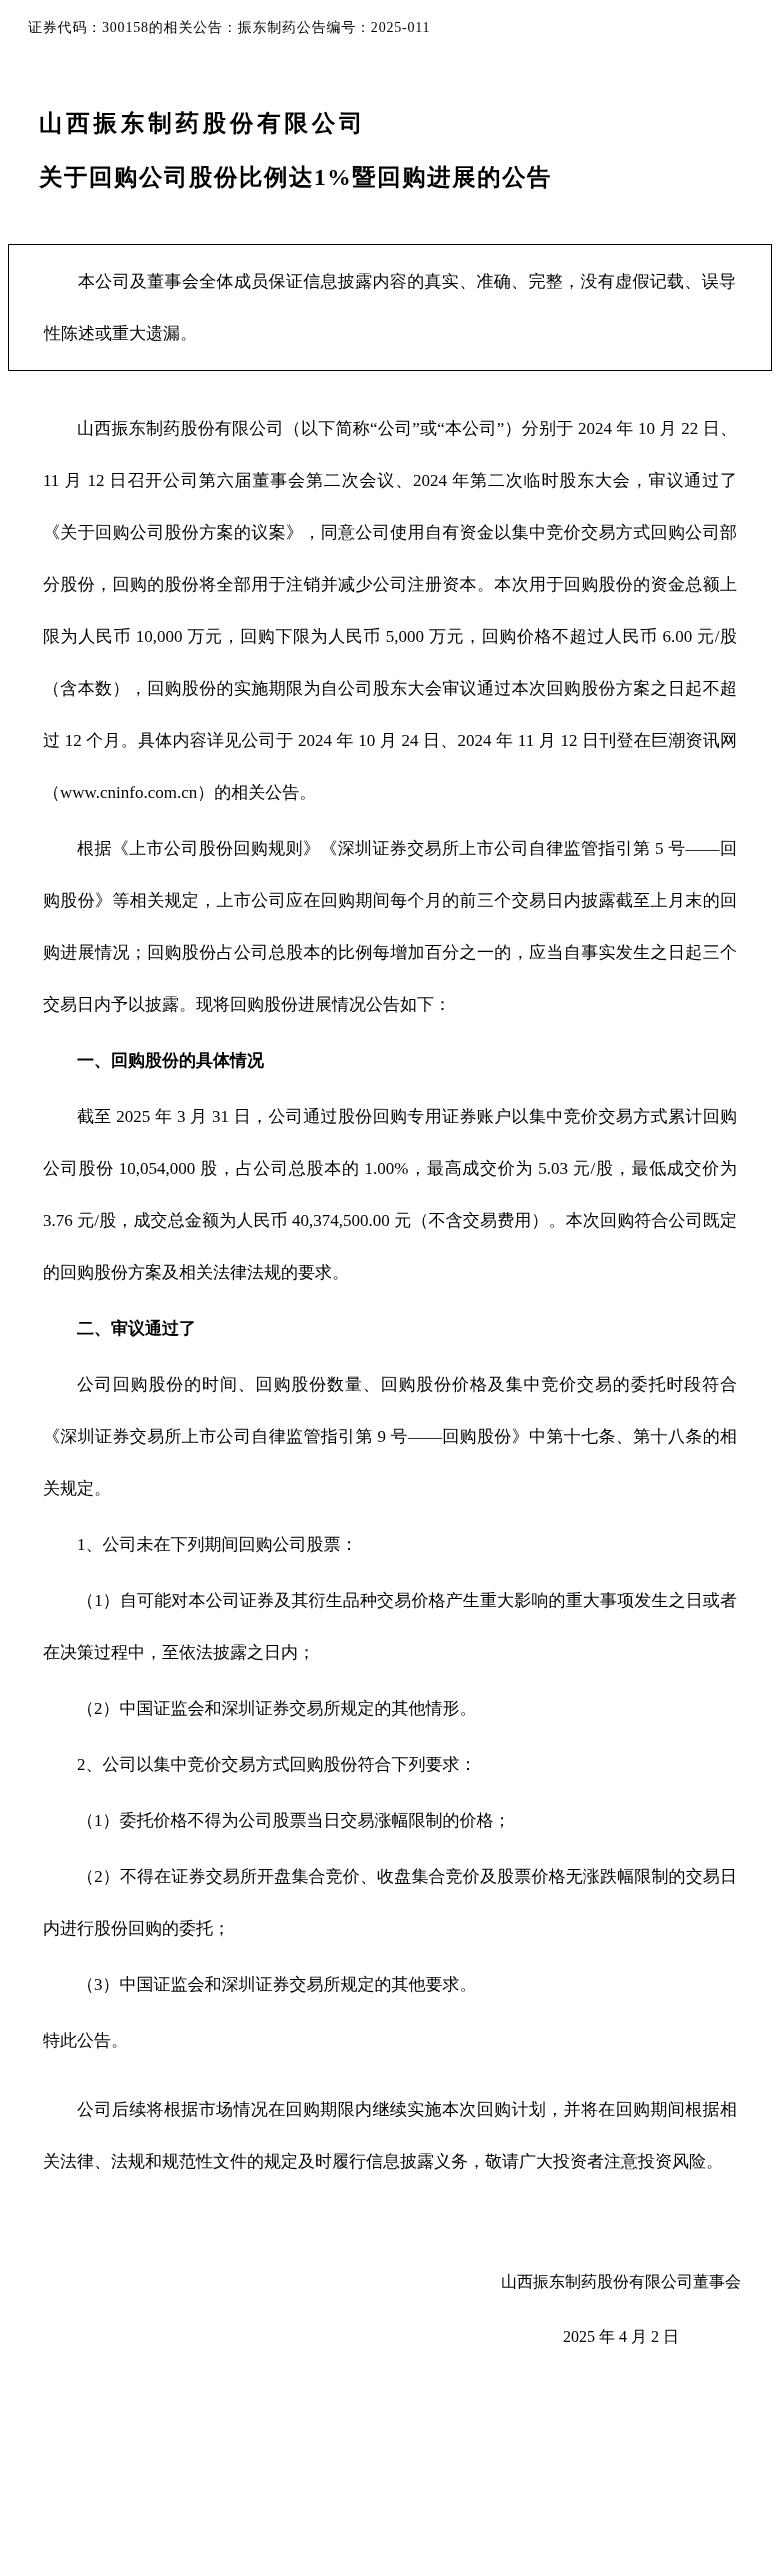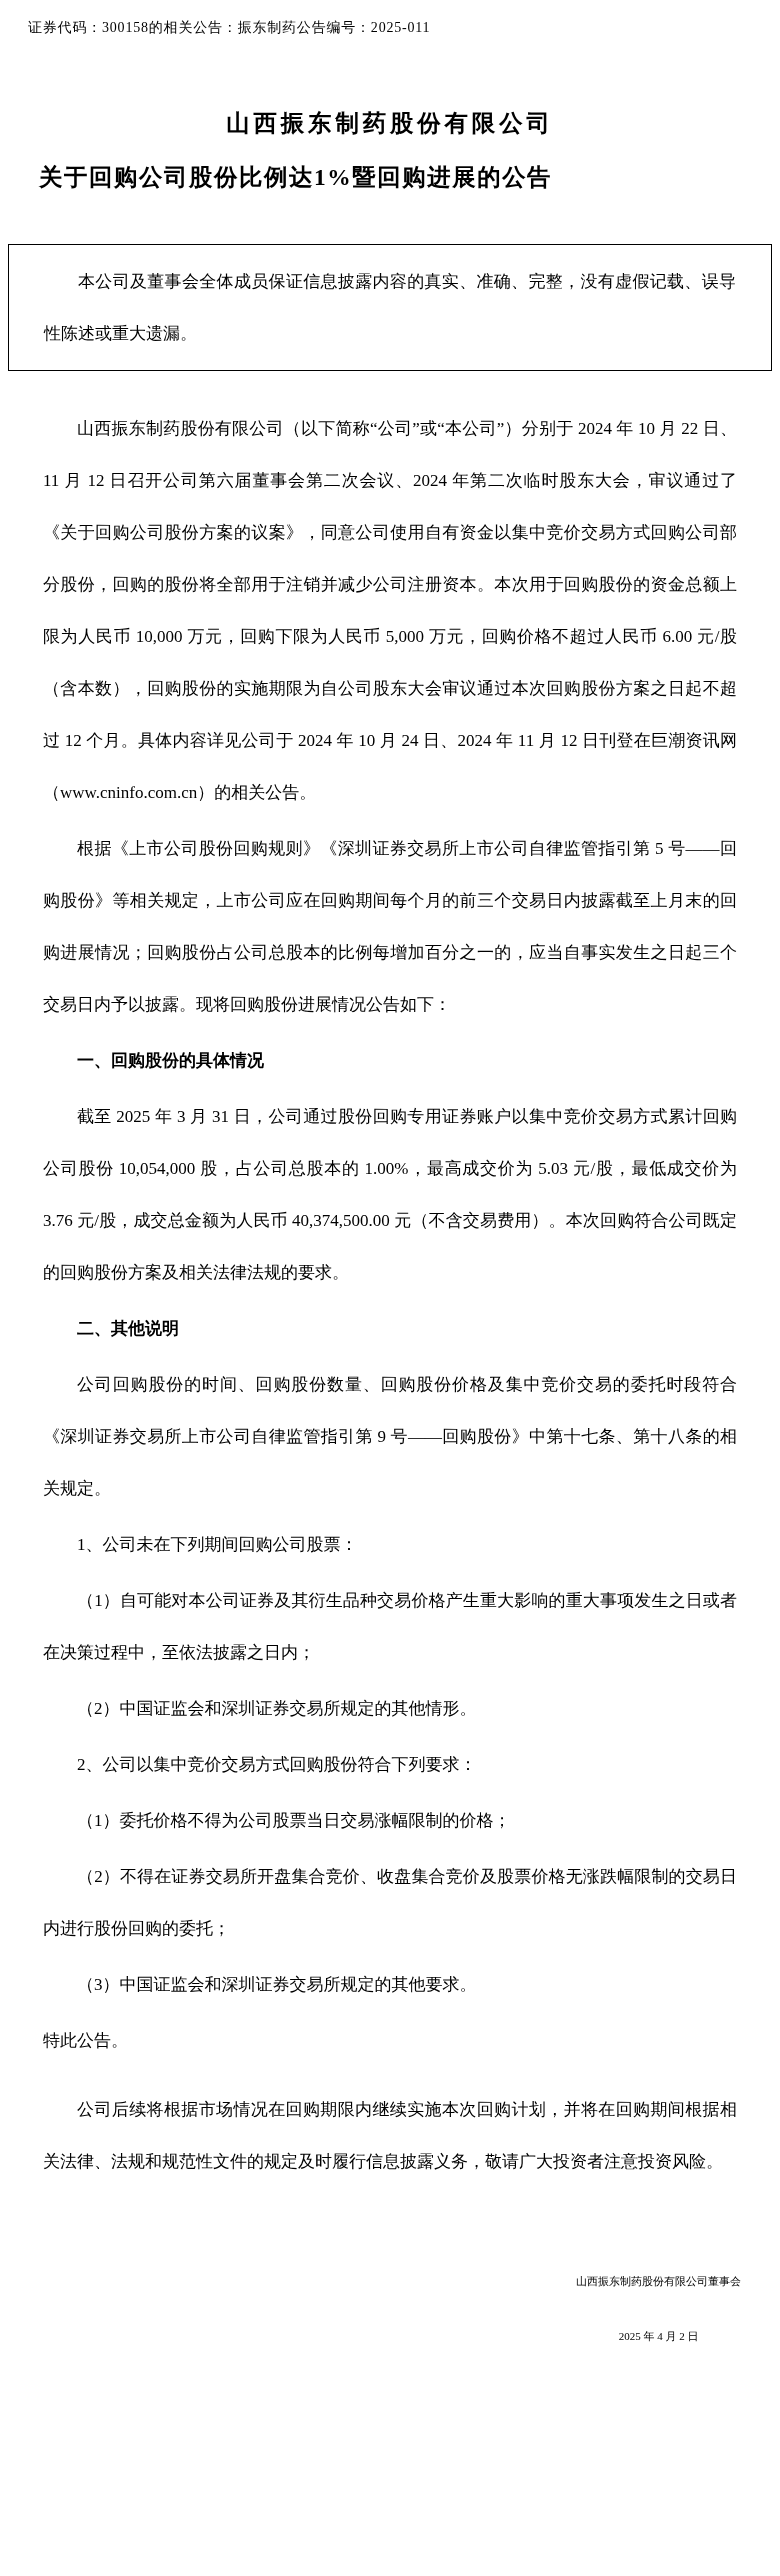--- a/index.html
+++ b/index.html
@@ -17,21 +17,20 @@
     display: flex;
     margin: 0 -11px;
     font-size: 14px;
     line-height: 23.4px;
     letter-spacing: 0.8px;
     white-space: nowrap;
   }
 
   .title {
     margin: 69px 0 0 0;
-    text-align: center;
     font-size: 23.4px;
     font-weight: bold;
     letter-spacing: 3.9px;
     line-height: 31px;
   }
   .subtitle {
     margin: 23.4px 0 0 0;
     text-align: left;
     font-size: 23.4px;
     font-weight: bold;
@@ -54,21 +53,21 @@
     text-align-last: left;
   }
   .indent { text-indent: 2em; }
   .heading { font-weight: bold; }
   .body-start { margin-top: 32px; }
   .gap-top { margin-top: 17px; }
 
   .signature {
     width: fit-content;
     margin: 66px 0 0 auto;
-    font-size: 11px;
+    font-size: 16px;
     line-height: 55px;
     text-align: center;
   }
   .signature p { margin: 0; }
 </style>
 </head>
 <body>
 
 <div class="page">
 
@@ -82,21 +81,21 @@
   <h2 class="subtitle">关于回购公司股份比例达1%暨回购进展的公告</h2>
 
   <div class="disclaimer-box">
     <p class="para indent">本公司及董事会全体成员保证信息披露内容的真实、准确、完整，没有虚假记载、误导性陈述或重大遗漏。</p>
   </div>
 
   <p class="para indent body-start">山西振东制药股份有限公司（以下简称“公司”或“本公司”）分别于 2024 年 10 月 22 日、11 月 12 日召开公司第六届董事会第二次会议、2024 年第二次临时股东大会，审议通过了《关于回购公司股份方案的议案》，同意公司使用自有资金以集中竞价交易方式回购公司部分股份，回购的股份将全部用于注销并减少公司注册资本。本次用于回购股份的资金总额上限为人民币 10,000 万元，回购下限为人民币 5,000 万元，回购价格不超过人民币 6.00 元/股（含本数），回购股份的实施期限为自公司股东大会审议通过本次回购股份方案之日起不超过 12 个月。具体内容详见公司于 2024 年 10 月 24 日、2024 年 11 月 12 日刊登在巨潮资讯网（www.cninfo.com.cn）的相关公告。</p>
   <p class="para indent">根据《上市公司股份回购规则》《深圳证券交易所上市公司自律监管指引第 5 号——回购股份》等相关规定，上市公司应在回购期间每个月的前三个交易日内披露截至上月末的回购进展情况；回购股份占公司总股本的比例每增加百分之一的，应当自事实发生之日起三个交易日内予以披露。现将回购股份进展情况公告如下：</p>
   <p class="para indent heading">一、回购股份的具体情况</p>
   <p class="para indent">截至 2025 年 3 月 31 日，公司通过股份回购专用证券账户以集中竞价交易方式累计回购公司股份 10,054,000 股，占公司总股本的 1.00%，最高成交价为 5.03 元/股，最低成交价为 3.76 元/股，成交总金额为人民币 40,374,500.00 元（不含交易费用）。本次回购符合公司既定的回购股份方案及相关法律法规的要求。</p>
-  <p class="para indent heading">二、其他说明</p>
+  <p class="para indent heading">二、审议通过了</p>
   <p class="para indent">公司回购股份的时间、回购股份数量、回购股份价格及集中竞价交易的委托时段符合《深圳证券交易所上市公司自律监管指引第 9 号——回购股份》中第十七条、第十八条的相关规定。</p>
   <p class="para indent">1、公司未在下列期间回购公司股票：</p>
   <p class="para indent">（1）自可能对本公司证券及其衍生品种交易价格产生重大影响的重大事项发生之日或者在决策过程中，至依法披露之日内；</p>
   <p class="para indent">（2）中国证监会和深圳证券交易所规定的其他情形。</p>
   <p class="para indent">2、公司以集中竞价交易方式回购股份符合下列要求：</p>
   <p class="para indent">（1）委托价格不得为公司股票当日交易涨幅限制的价格；</p>
   <p class="para indent">（2）不得在证券交易所开盘集合竞价、收盘集合竞价及股票价格无涨跌幅限制的交易日内进行股份回购的委托；</p>
   <p class="para indent">（3）中国证监会和深圳证券交易所规定的其他要求。</p>
   <p class="para">特此公告。</p>
   <p class="para indent gap-top">公司后续将根据市场情况在回购期限内继续实施本次回购计划，并将在回购期间根据相关法律、法规和规范性文件的规定及时履行信息披露义务，敬请广大投资者注意投资风险。</p>

